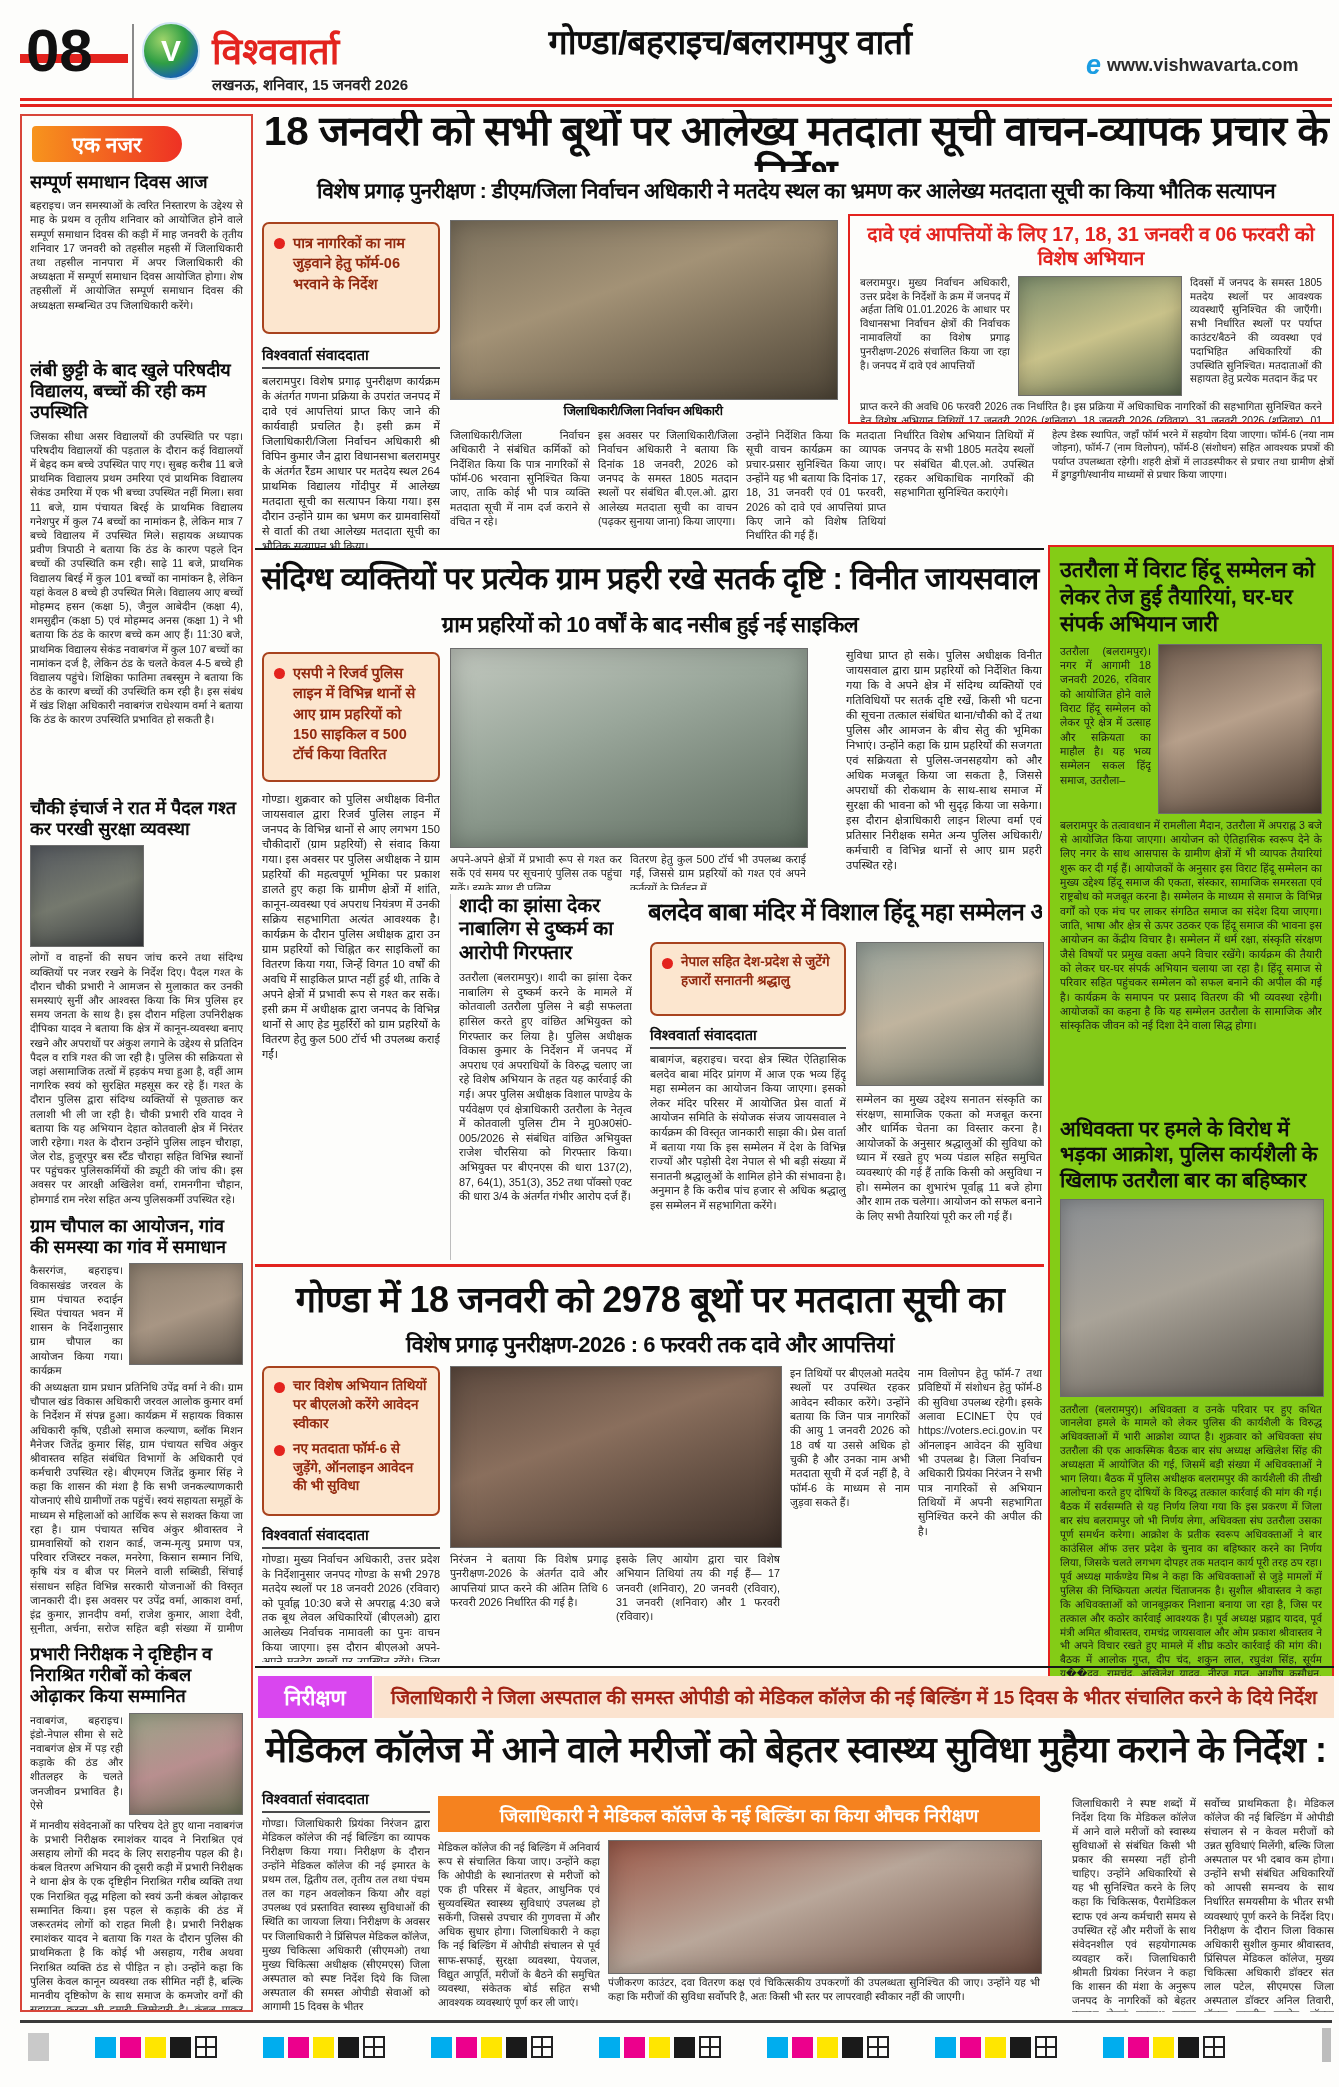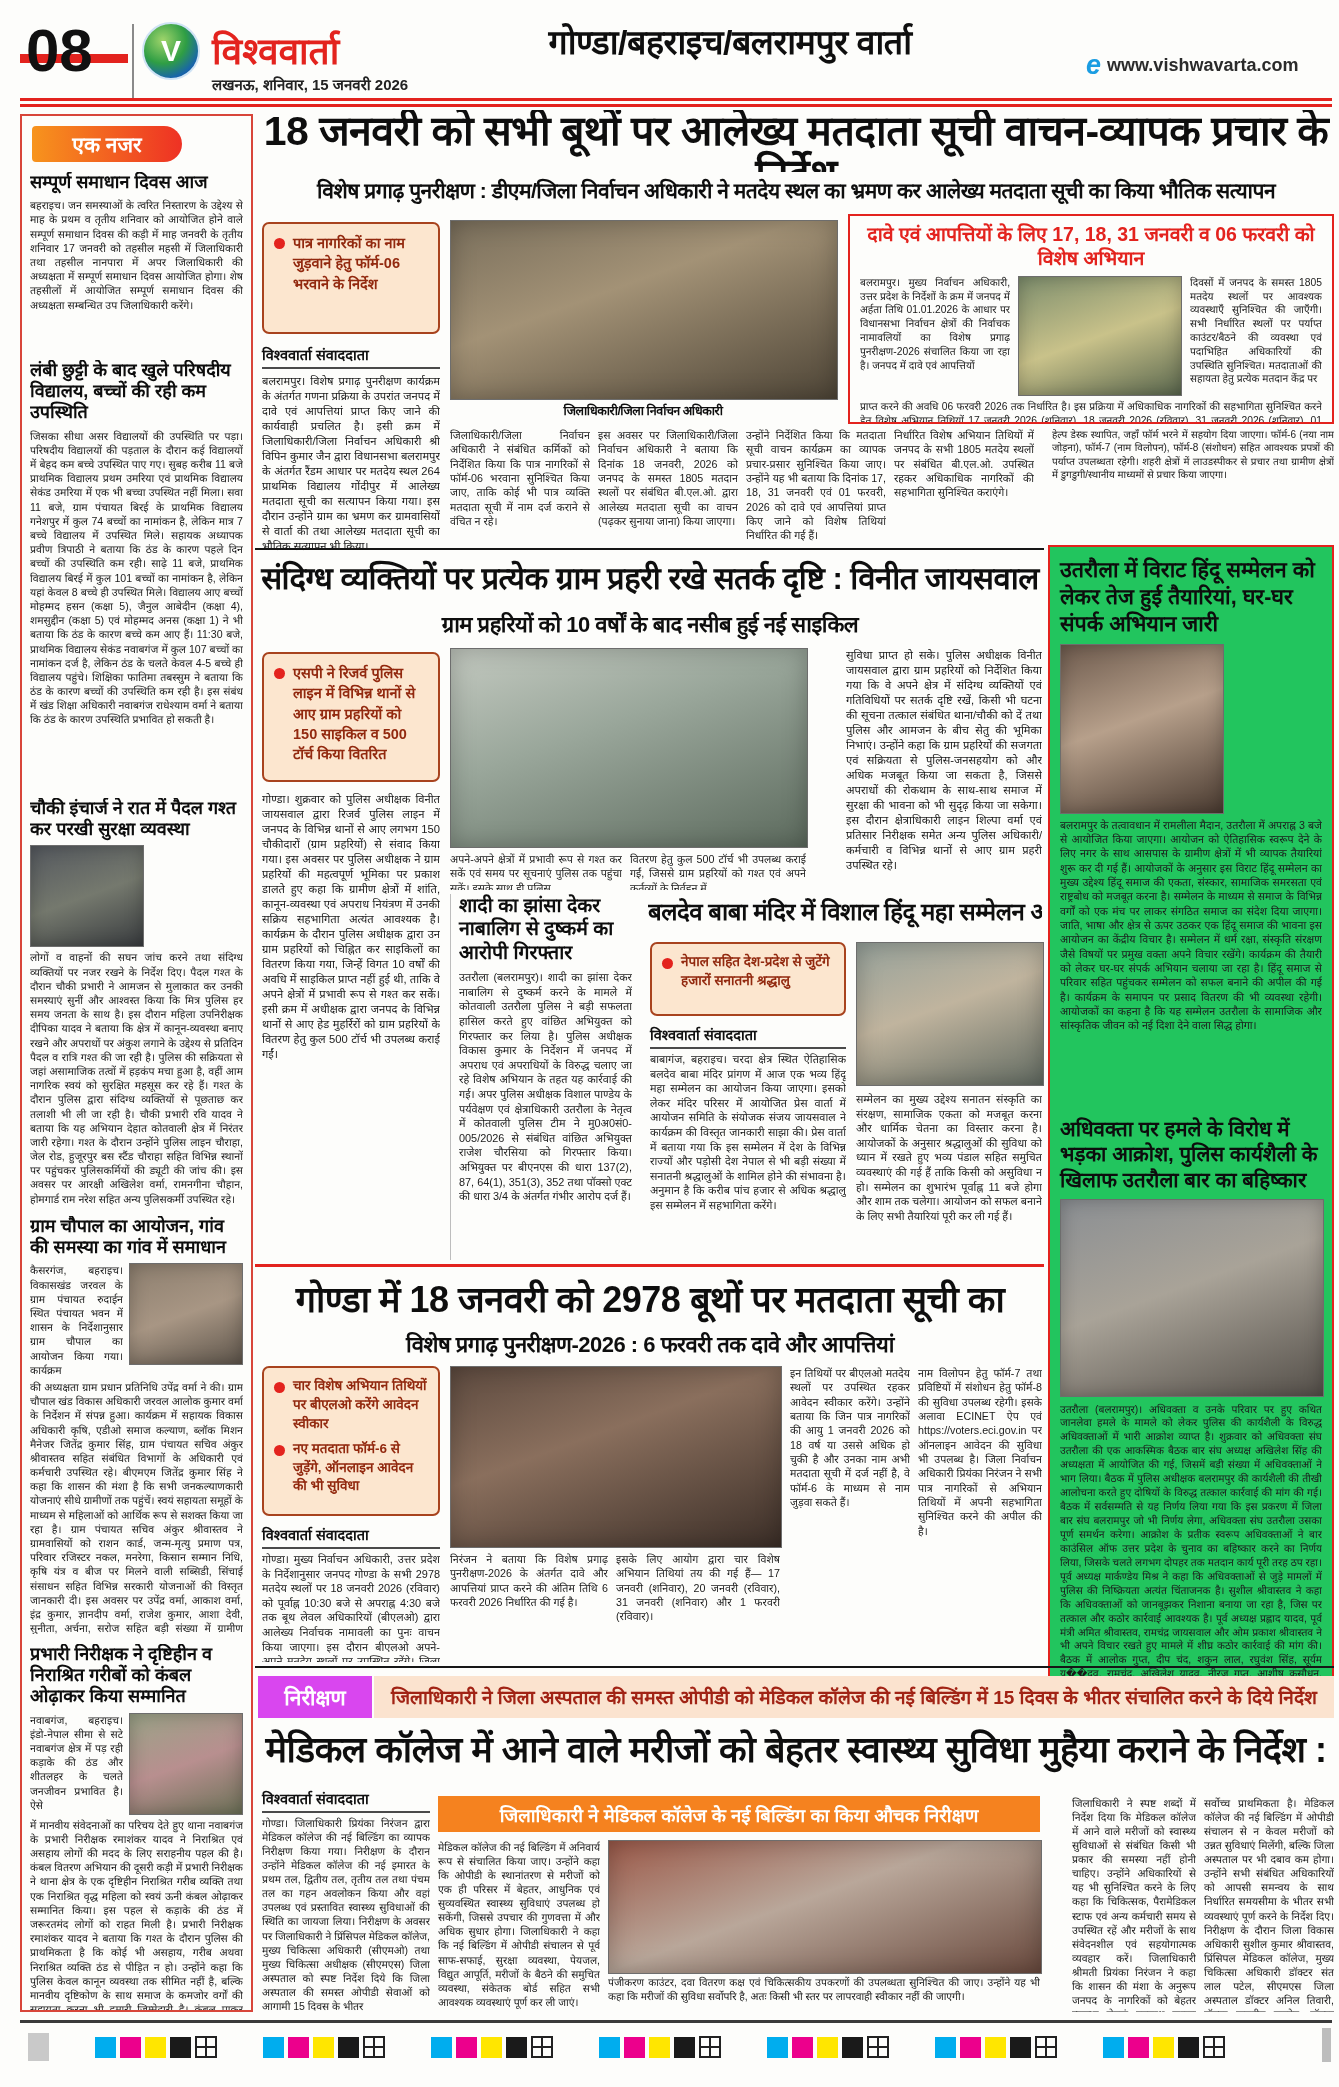--- a/index.html
+++ b/index.html
@@ -31,21 +31,21 @@
   .sb-pic{flex:0 0 112px;height:100px}
   
   .rbox{border:2px solid #e3231e;padding:6px 10px;overflow:hidden}
   .claims-h{color:#e3231e;font-weight:bold;font-size:19.5px;text-align:center;line-height:1.25;margin-bottom:5px}
   .c-row{display:flex;gap:8px}
   
   .lblbox{background:#d946ef;color:#fff;font-weight:bold;font-size:21px;display:flex;align-items:center;justify-content:center}
   .strip{background:#fbe3cf;color:#a12315;font-weight:bold;font-size:19px;display:flex;align-items:center;justify-content:center;overflow:hidden}
   .obanner{background:#f5821f;color:#fff;font-weight:bold;font-size:18.5px;display:flex;align-items:center;justify-content:center;overflow:hidden}
   
-  .rrbox{border:2px solid #e3231e;padding:10px 10px;overflow:hidden;background:#22c55e}
+  .rrbox{border:2px solid #e3231e;padding:10px 10px;overflow:hidden;background:#84cc16}
   .rr-h{font-weight:bold;font-size:21.5px;line-height:1.25;color:#0d0d0d;margin:0 0 6px}
   .rr-row{display:flex;gap:7px;margin-bottom:4px}
   .rr-body{font-size:10.7px}
   
   .cbar{display:flex;gap:46px;align-items:center}
   .cbgroup{display:flex;gap:4px;align-items:center}
   .csq{width:21px;height:21px;display:inline-block}
   .regmark{width:22px;height:22px;display:inline-block;border:2px solid #222;box-sizing:border-box;
     background-image:linear-gradient(#222,#222),linear-gradient(#222,#222);
     background-size:100% 2px,2px 100%;background-position:center center;background-repeat:no-repeat}
@@ -180,20 +180,21 @@
   <span class="btx" style="font-size:13.5px">नेपाल सहित देश-प्रदेश से जुटेंगे हजारों सनातनी श्रद्धालु</span>
 </div>
 <div class="abs byline" style="left:650px;top:1024px;width:196px">विश्ववार्ता संवाददाता</div>
 <div class="abs jt" style="left:650px;top:1052px;width:196px;height:208px;font-size:10.9px">बाबागंज, बहराइच। चरदा क्षेत्र स्थित ऐतिहासिक बलदेव बाबा मंदिर प्रांगण में आज एक भव्य हिंदू महा सम्मेलन का आयोजन किया जाएगा। इसको लेकर मंदिर परिसर में आयोजित प्रेस वार्ता में आयोजन समिति के संयोजक संजय जायसवाल ने कार्यक्रम की विस्तृत जानकारी साझा की। प्रेस वार्ता में बताया गया कि इस सम्मेलन में देश के विभिन्न राज्यों और पड़ोसी देश नेपाल से भी बड़ी संख्या में सनातनी श्रद्धालुओं के शामिल होने की संभावना है। अनुमान है कि करीब पांच हजार से अधिक श्रद्धालु इस सम्मेलन में सहभागिता करेंगे।</div>
 <div class="photo ph-press" style="left:856px;top:942px;width:186px;height:142px"></div>
 <div class="abs jt" style="left:856px;top:1092px;width:186px;height:168px;font-size:10.9px">सम्मेलन का मुख्य उद्देश्य सनातन संस्कृति का संरक्षण, सामाजिक एकता को मजबूत करना और धार्मिक चेतना का विस्तार करना है। आयोजकों के अनुसार श्रद्धालुओं की सुविधा को ध्यान में रखते हुए भव्य पंडाल सहित समुचित व्यवस्थाएं की गई हैं ताकि किसी को असुविधा न हो। सम्मेलन का शुभारंभ पूर्वाह्न 11 बजे होगा और शाम तक चलेगा। आयोजन को सफल बनाने के लिए सभी तैयारियां पूरी कर ली गई हैं।</div>
 
 <div class="abs rrbox" style="left:1048px;top:545px;width:286px;height:1140px">
   <div class="rr-h">उतरौला में विराट हिंदू सम्मेलन को लेकर तेज हुई तैयारियां, घर-घर संपर्क अभियान जारी</div>
   <div class="rr-row">
+    <div class="rr-body jt" style="flex:1;height:168px">उतरौला (बलरामपुर)। नगर में आगामी 18 जनवरी 2026, रविवार को आयोजित होने वाले विराट हिंदू सम्मेलन को लेकर पूरे क्षेत्र में उत्साह और सक्रियता का माहौल है। यह भव्य सम्मेलन सकल हिंदू समाज, उतरौला–</div>
     <div class="pic ph-shop" style="flex:0 0 162px;height:168px"></div>
   </div>
   <div class="rr-body jt" style="height:290px;margin-bottom:8px">बलरामपुर के तत्वावधान में रामलीला मैदान, उतरौला में अपराह्न 3 बजे से आयोजित किया जाएगा। आयोजन को ऐतिहासिक स्वरूप देने के लिए नगर के साथ आसपास के ग्रामीण क्षेत्रों में भी व्यापक तैयारियां शुरू कर दी गई हैं। आयोजकों के अनुसार इस विराट हिंदू सम्मेलन का मुख्य उद्देश्य हिंदू समाज की एकता, संस्कार, सामाजिक समरसता एवं राष्ट्रबोध को मजबूत करना है। सम्मेलन के माध्यम से समाज के विभिन्न वर्गों को एक मंच पर लाकर संगठित समाज का संदेश दिया जाएगा। जाति, भाषा और क्षेत्र से ऊपर उठकर एक हिंदू समाज की भावना इस आयोजन का केंद्रीय विचार है। सम्मेलन में धर्म रक्षा, संस्कृति संरक्षण जैसे विषयों पर प्रमुख वक्ता अपने विचार रखेंगे। कार्यक्रम की तैयारी को लेकर घर-घर संपर्क अभियान चलाया जा रहा है। हिंदू समाज से परिवार सहित पहुंचकर सम्मेलन को सफल बनाने की अपील की गई है। कार्यक्रम के समापन पर प्रसाद वितरण की भी व्यवस्था रहेगी। आयोजकों का कहना है कि यह सम्मेलन उतरौला के सामाजिक और सांस्कृतिक जीवन को नई दिशा देने वाला सिद्ध होगा।</div>
   <div class="rr-h" style="font-size:20.5px">अधिवक्ता पर हमले के विरोध में भड़का आक्रोश, पुलिस कार्यशैली के खिलाफ उतरौला बार का बहिष्कार</div>
   <div class="pic ph-protest" style="width:100%;height:196px;margin:2px 0 6px"></div>
   <div class="rr-body jt" style="height:300px;font-size:10.4px">उतरौला (बलरामपुर)। अधिवक्ता व उनके परिवार पर हुए कथित जानलेवा हमले के मामले को लेकर पुलिस की कार्यशैली के विरुद्ध अधिवक्ताओं में भारी आक्रोश व्याप्त है। शुक्रवार को अधिवक्ता संघ उतरौला की एक आकस्मिक बैठक बार संघ अध्यक्ष अखिलेश सिंह की अध्यक्षता में आयोजित की गई, जिसमें बड़ी संख्या में अधिवक्ताओं ने भाग लिया। बैठक में पुलिस अधीक्षक बलरामपुर की कार्यशैली की तीखी आलोचना करते हुए दोषियों के विरुद्ध तत्काल कार्रवाई की मांग की गई। बैठक में सर्वसम्मति से यह निर्णय लिया गया कि इस प्रकरण में जिला बार संघ बलरामपुर जो भी निर्णय लेगा, अधिवक्ता संघ उतरौला उसका पूर्ण समर्थन करेगा। आक्रोश के प्रतीक स्वरूप अधिवक्ताओं ने बार काउंसिल ऑफ उत्तर प्रदेश के चुनाव का बहिष्कार करने का निर्णय लिया, जिसके चलते लगभग दोपहर तक मतदान कार्य पूरी तरह ठप रहा। पूर्व अध्यक्ष मार्कण्डेय मिश्र ने कहा कि अधिवक्ताओं से जुड़े मामलों में पुलिस की निष्क्रियता अत्यंत चिंताजनक है। सुशील श्रीवास्तव ने कहा कि अधिवक्ताओं को जानबूझकर निशाना बनाया जा रहा है, जिस पर तत्काल और कठोर कार्रवाई आवश्यक है। पूर्व अध्यक्ष प्रह्लाद यादव, पूर्व मंत्री अमित श्रीवास्तव, रामचंद्र जायसवाल और ओम प्रकाश श्रीवास्तव ने भी अपने विचार रखते हुए मामले में शीघ्र कठोर कार्रवाई की मांग की। बैठक में आलोक गुप्त, दीप चंद, शकुन लाल, रघुवंश सिंह, सूर्यम य��दव, रामचंद, अखिलेश यादव, नीरज गुप्त, आशीष कसौधन, अजीत, शादाब अहमद, ब्यासमुनि पांडेय सहित अनेक अधिवक्ता उपस्थित रहे।</div>
 </div>
 
 <div class="abs redrule" style="left:255px;top:1264px;width:789px;height:3px"></div>
 <div class="abs hl" style="left:258px;top:1274px;width:784px;font-size:36px;height:50px">गोण्डा में 18 जनवरी को 2978 बूथों पर मतदाता सूची का वाचन</div>

